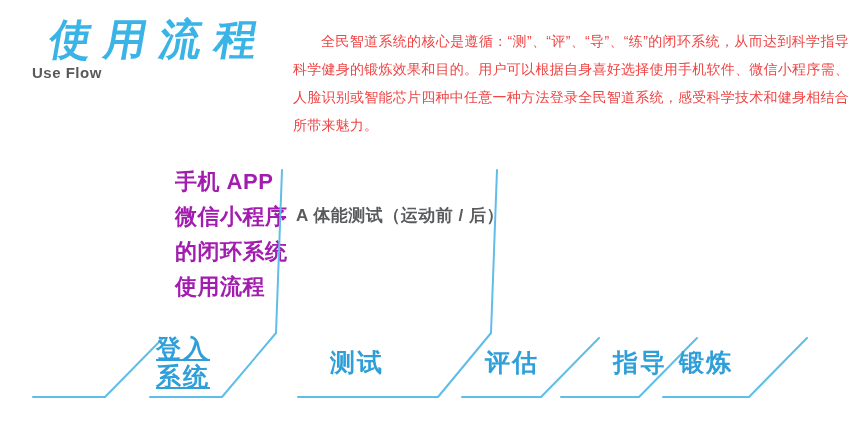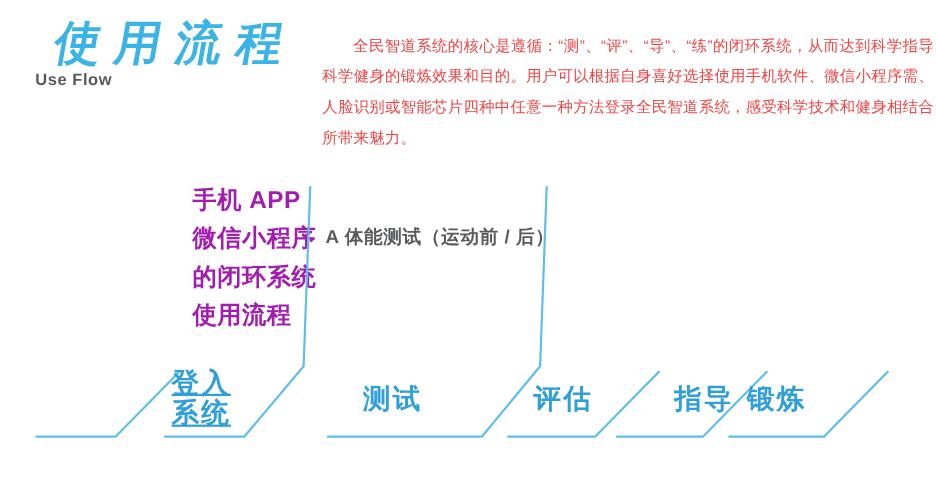--- a/index.html
+++ b/index.html
@@ -97,21 +97,21 @@
     position: absolute;
     text-align: center;
     white-space: pre-line;
     font-size: 25px;
     line-height: 28px;
     font-weight: 800;
     letter-spacing: 2px;
     color: #2E9FD8;
   }
   .step.two-line { top: 334px; }
-  .step.one-line { top: 349px; }
+  .step.one-line { top: 349px; font-family: Liberation Serif, serif; }
   .step-1 { left: 30px;  width: 96px;  }
   .step-2 { left: 135px; width: 96px; text-decoration: underline;  }
   .step-3 { left: 300px; width: 114px; }
   .step-4 { left: 455px; width: 114px; }
   .step-5 { left: 553px; width: 114px; text-align: right; }
   .step-6 { left: 649px; width: 114px; }
 </style>
 </head>
 <body>
 

